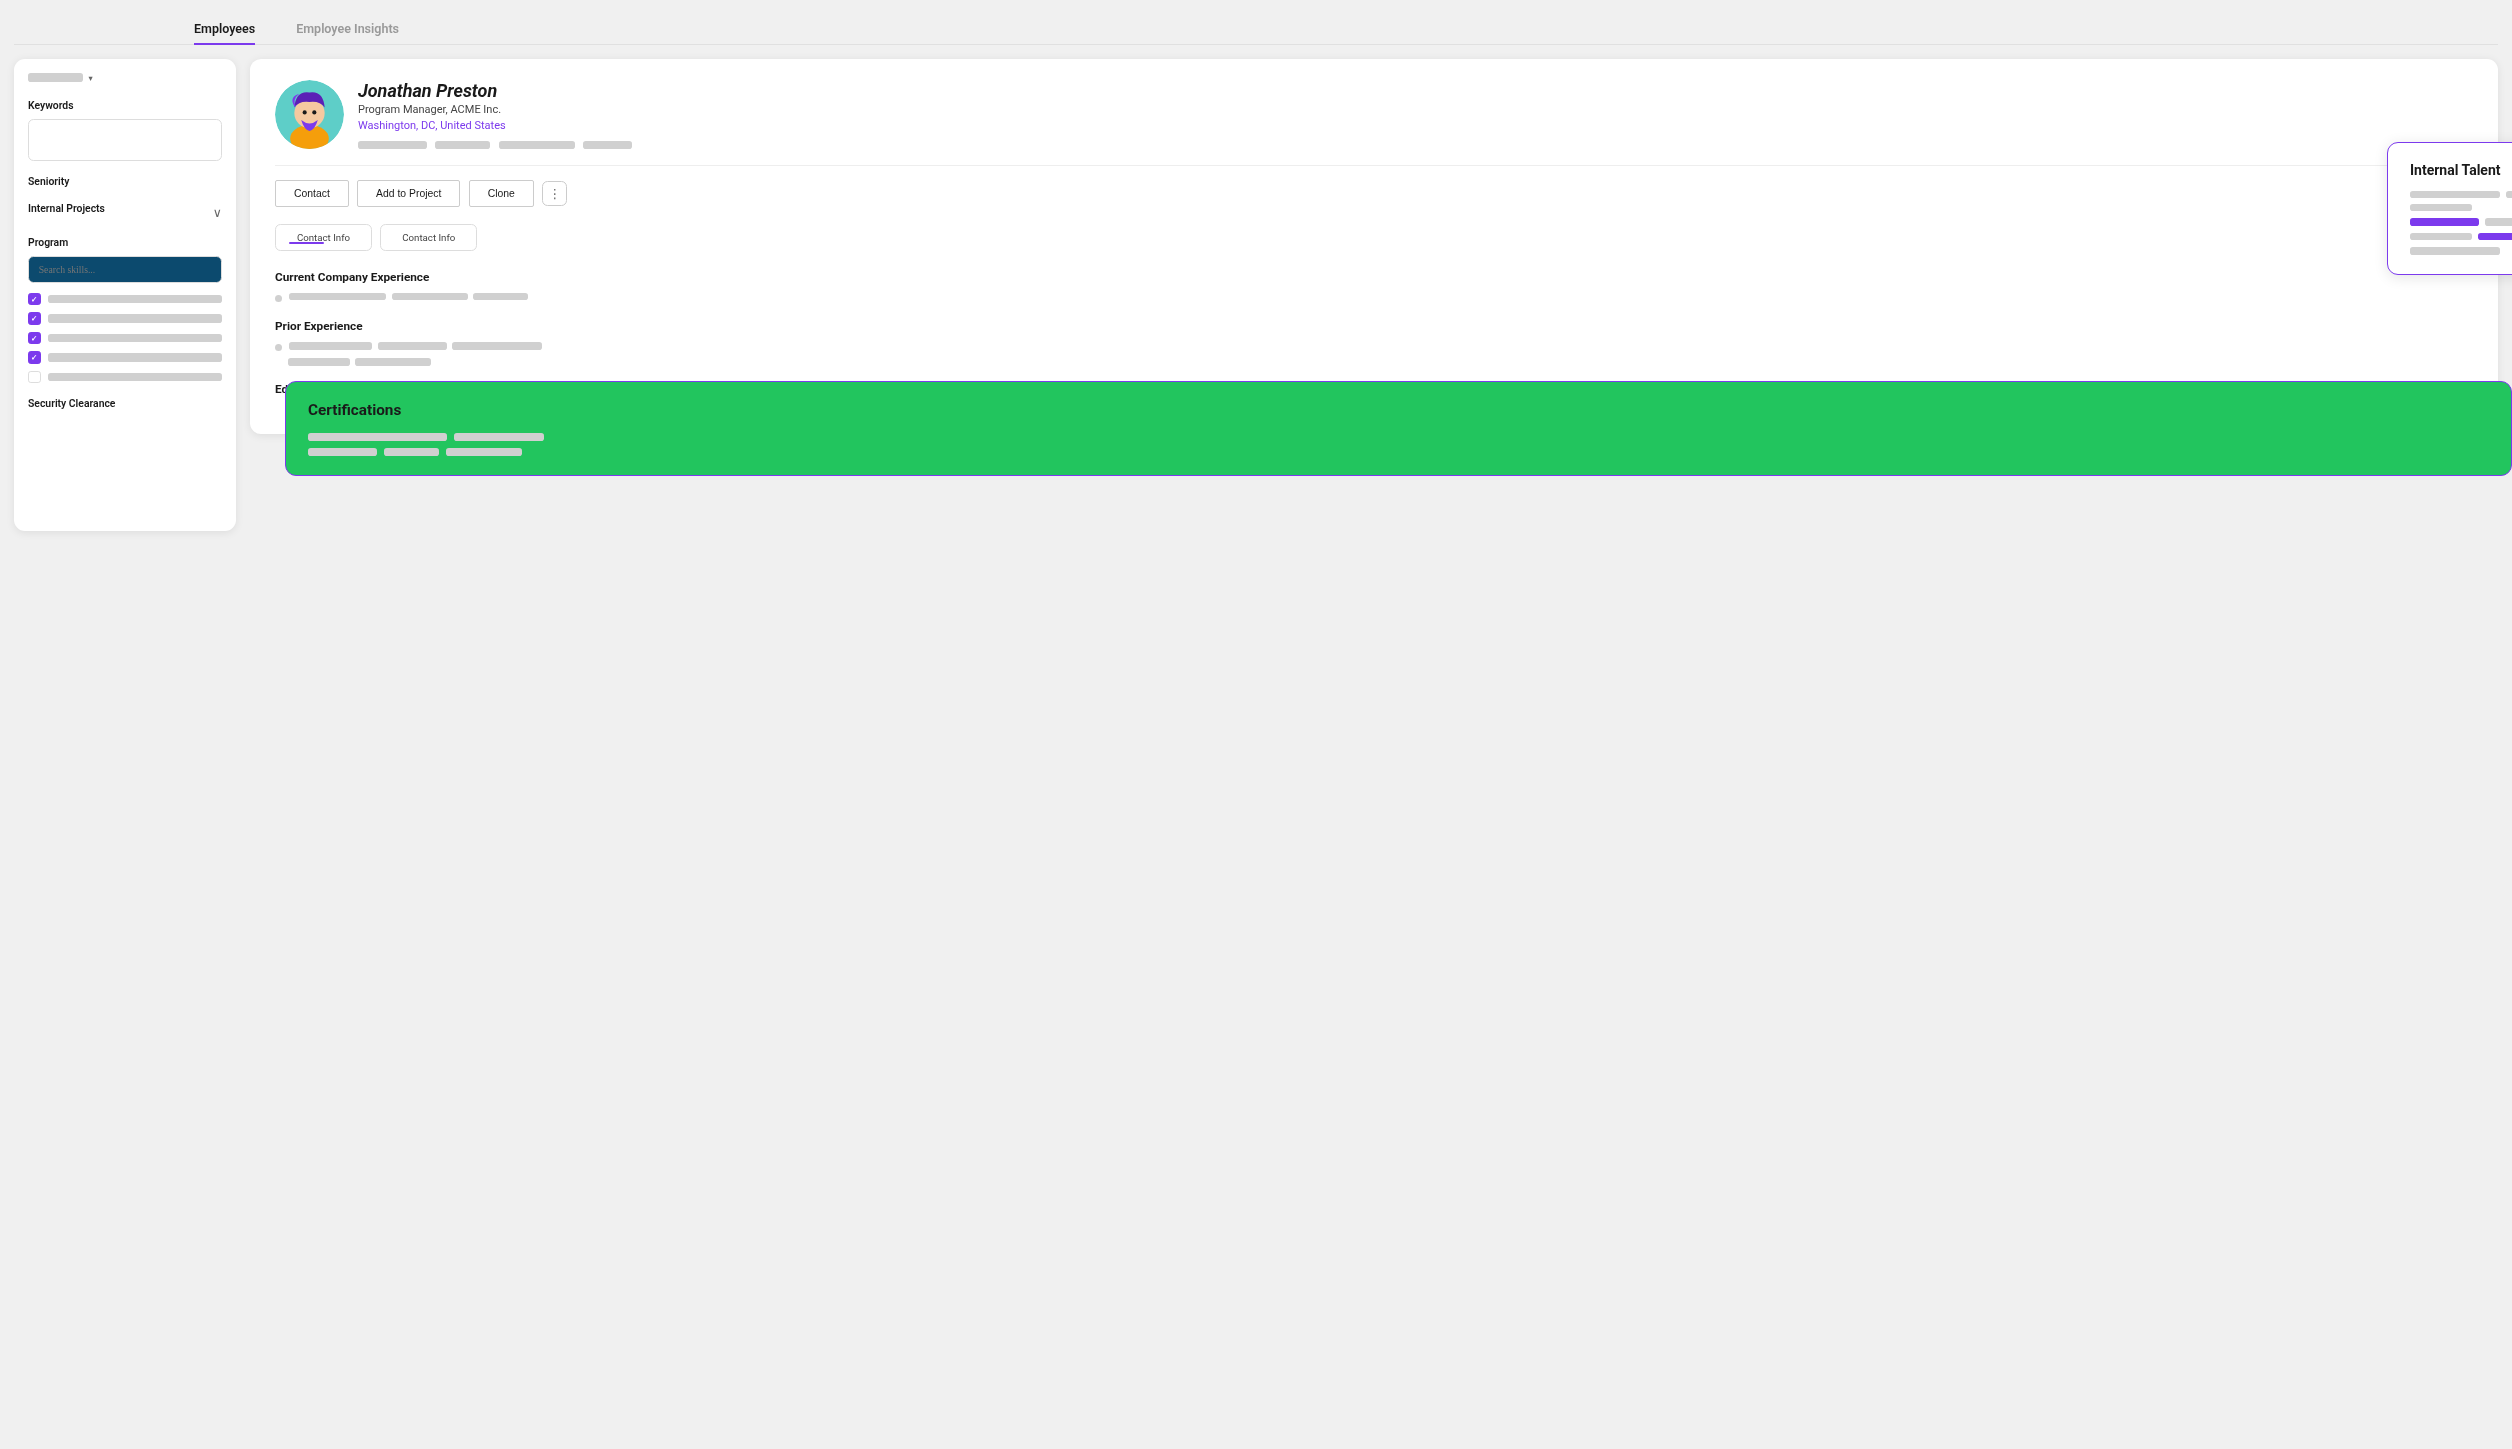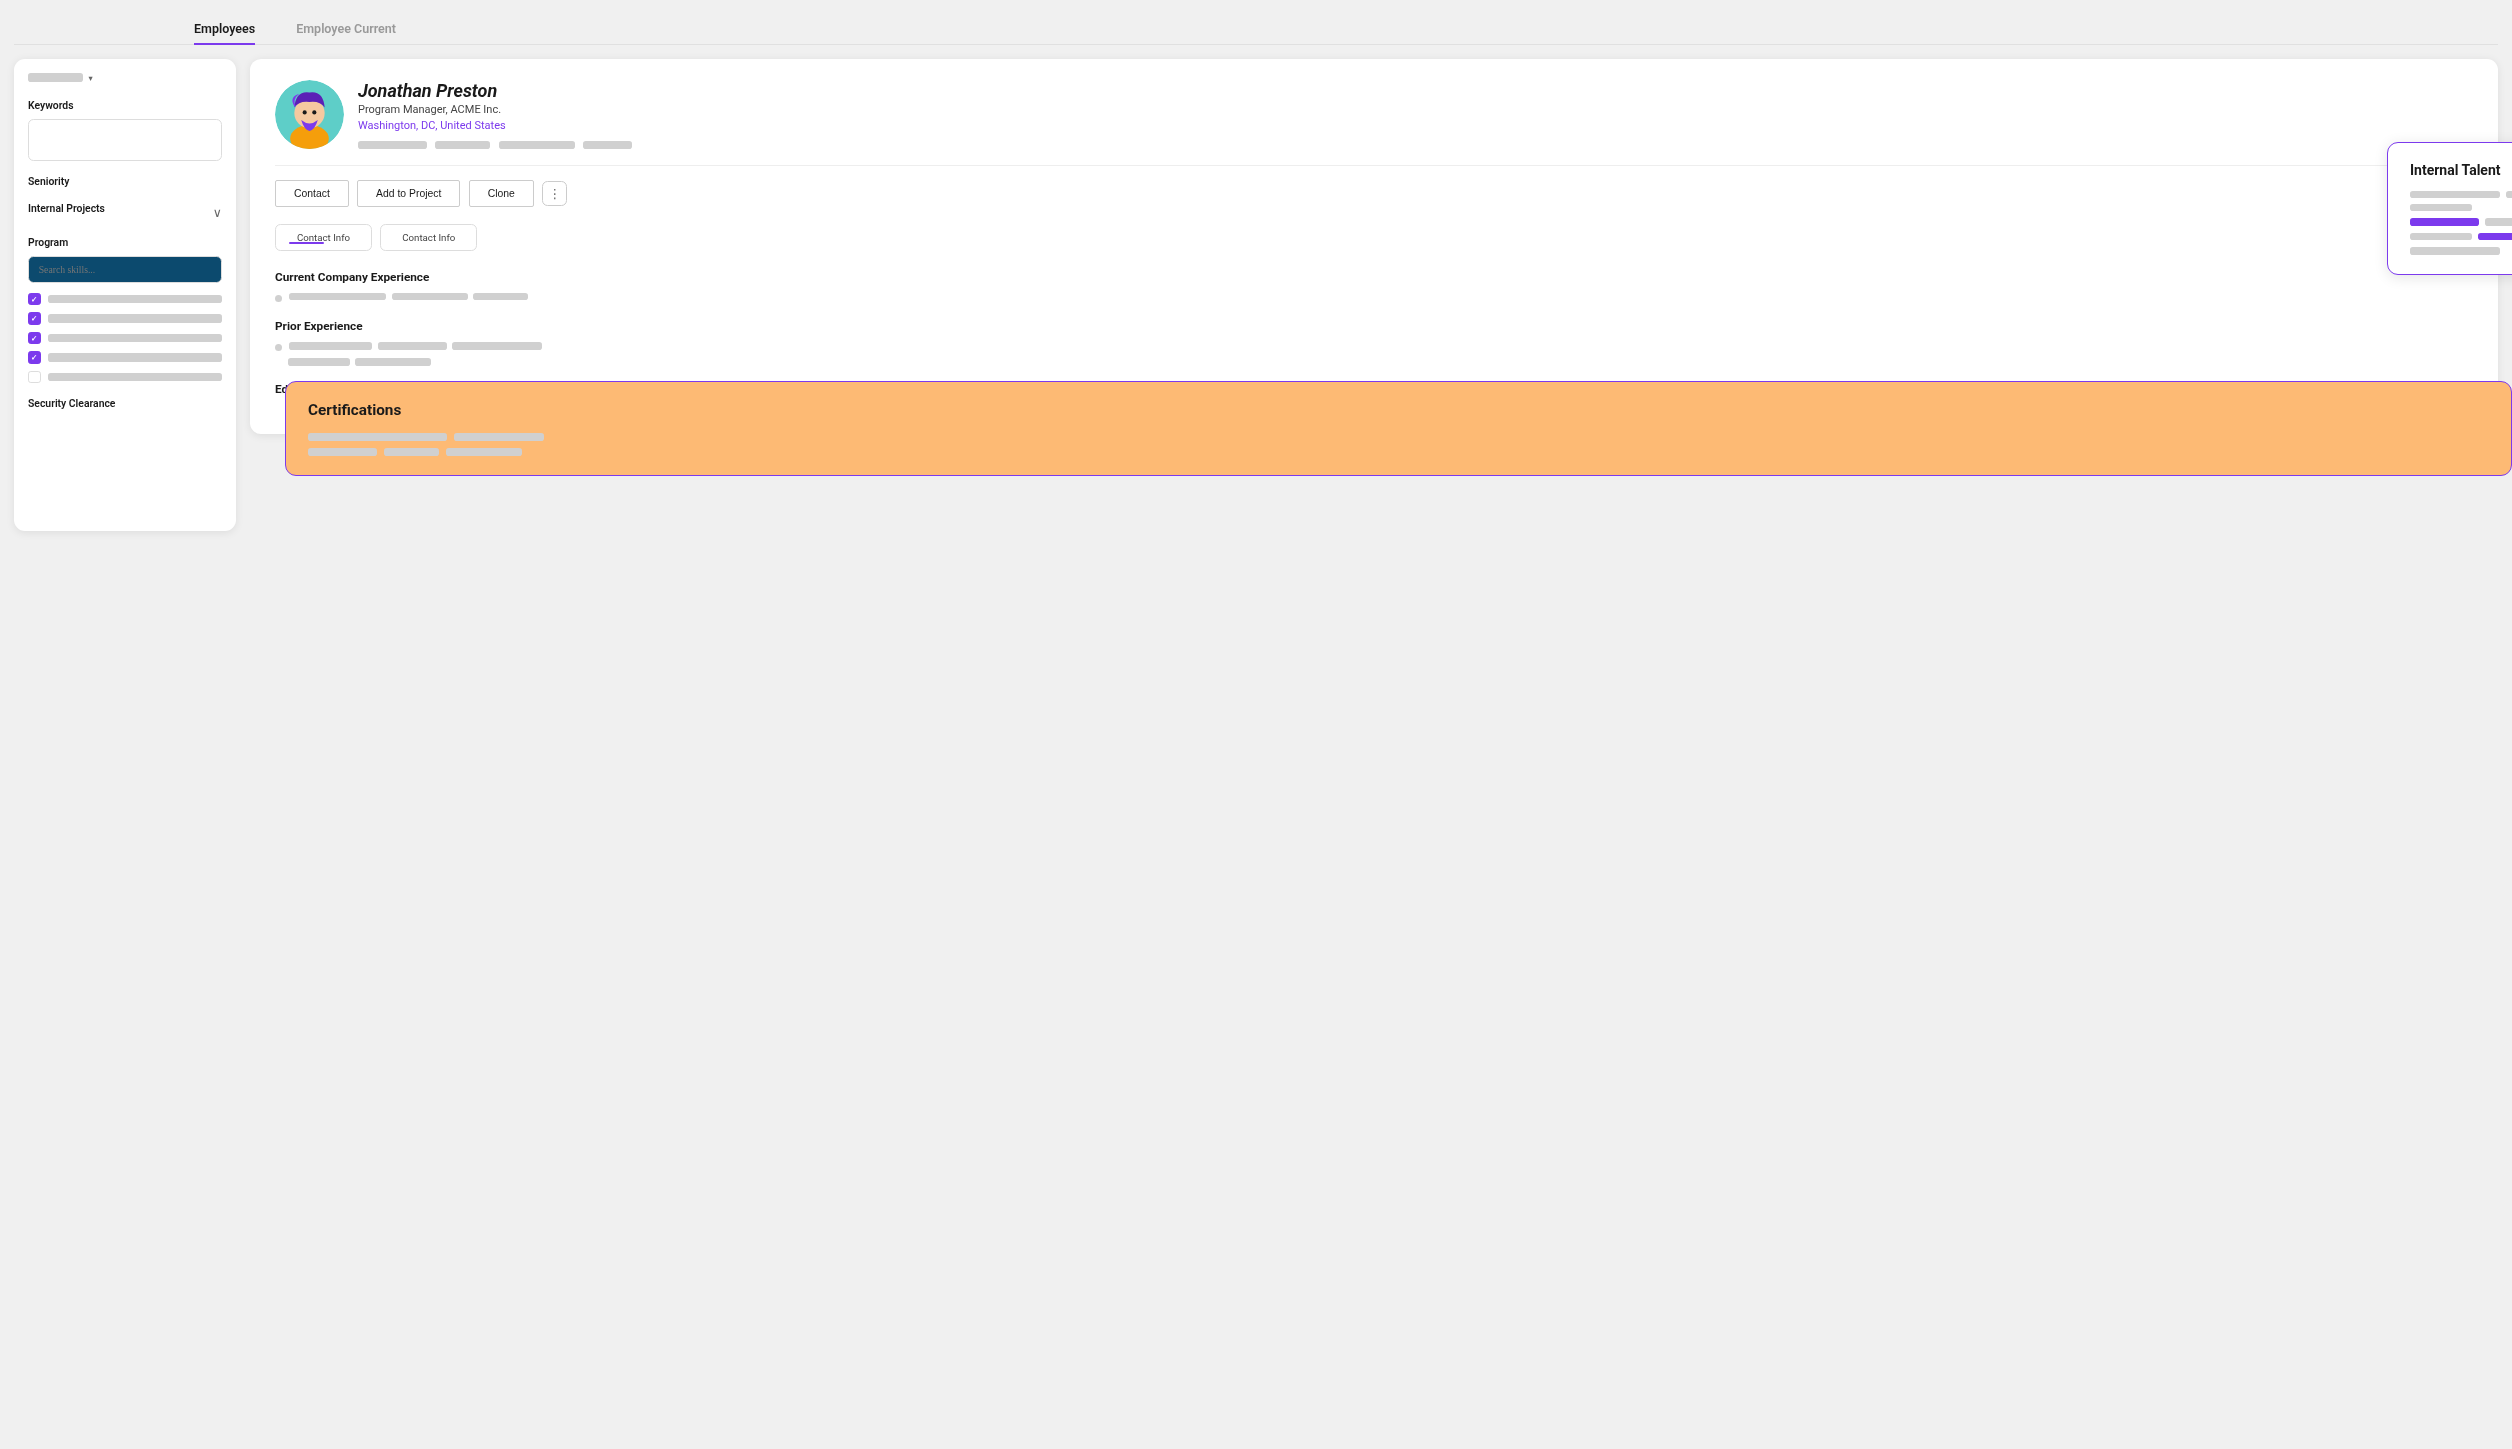--- a/index.html
+++ b/index.html
@@ -321,21 +321,21 @@
       border-radius: 2.8px;
       background: #d0d0d0;
     }
 
     
     .certifications-card {
       position: absolute;
       bottom: -42px;
       left: 35px;
       right: -14px;
-      background: #fdba74;
+      background: #22c55e;
       border: 1.4px solid #7c3aed;
       border-radius: 11px;
       padding: 19.4px 22px;
       z-index: 2;
     }
     .cert-title {
       font-size: 15.3px;
       font-weight: 700;
       color: #1a1a1a;
       margin-bottom: 14px;
@@ -392,21 +392,21 @@
     }
     .talent-bar.gray { background: #d0d0d0; }
     .talent-bar.purple { background: #7c3aed; }
   </style>
 </head>
 <body>
 
 <nav>
   <div class="top-nav">
     <div class="tab active">Employees</div>
-    <div class="tab">Employee Current</div>
+    <div class="tab">Employee Insights</div>
   </div>
 </nav>
 
 <div class="main-layout">
 
   <aside class="sidebar">
     <div class="sidebar-dropdown">
       <div class="sidebar-dropdown-bar"></div>
       <span class="sidebar-dropdown-arrow">▾</span>
     </div>

